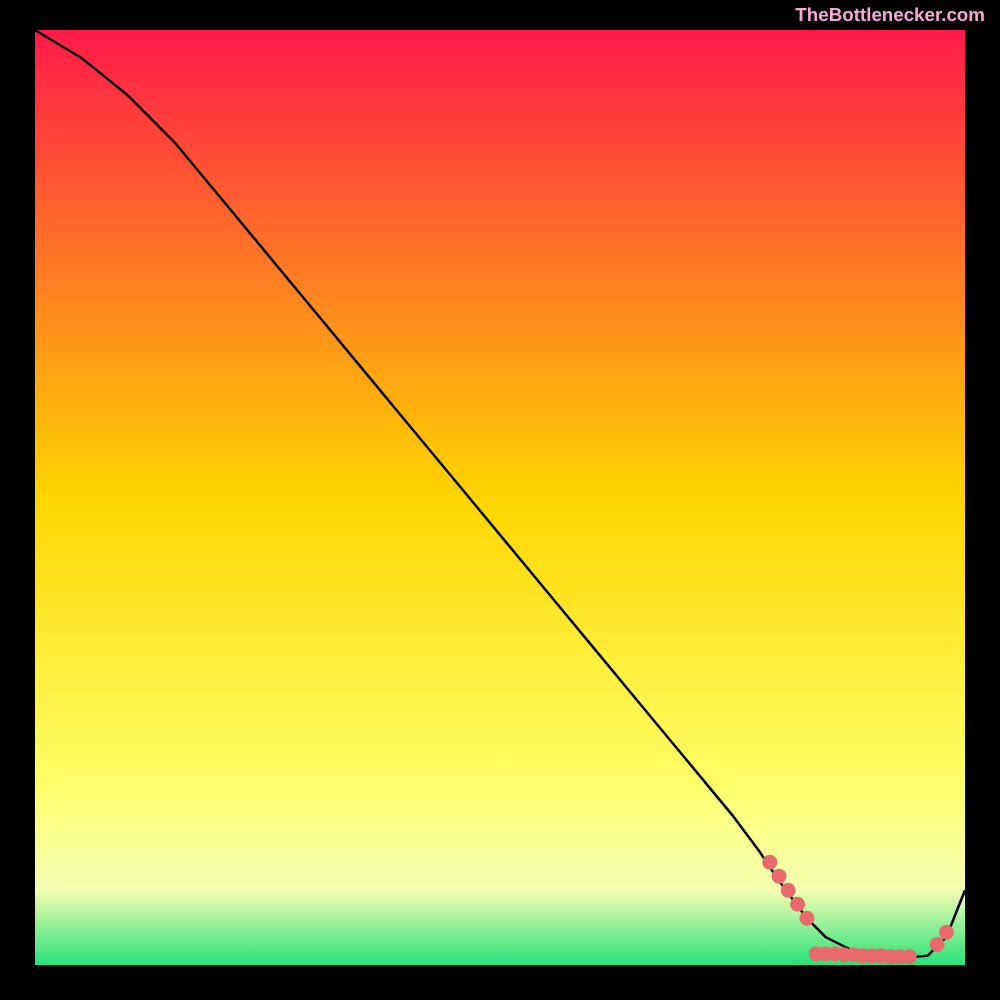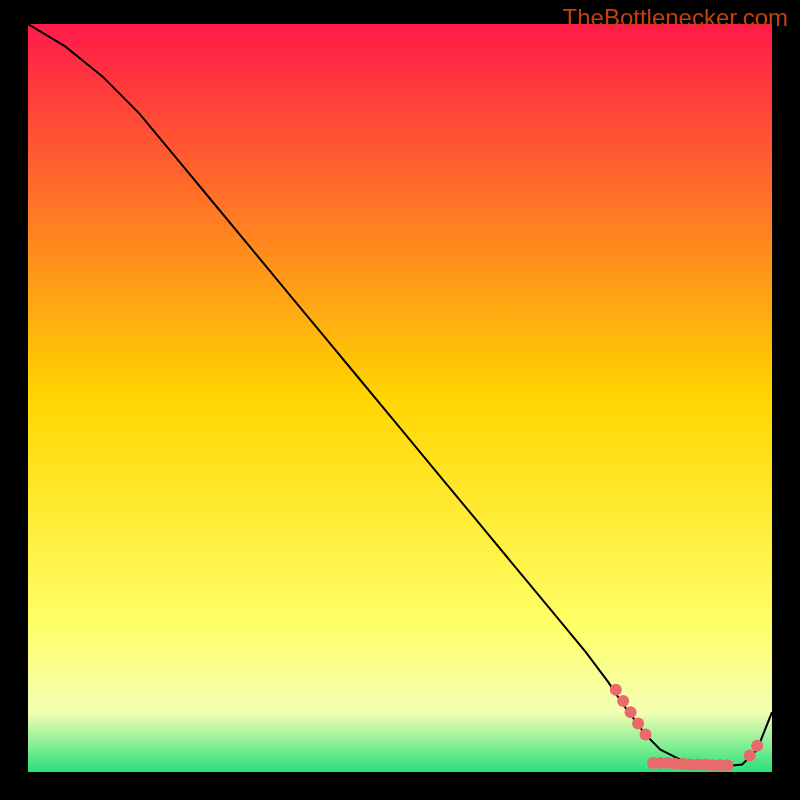--- a/index.html
+++ b/index.html
@@ -8,23 +8,23 @@
     background: #000;
     width: 800px;
     height: 800px;
     position: relative;
     font-family: Arial, sans-serif;
   }
   .attribution {
     position: absolute;
     top: 4px;
     right: 12px;
-    color: #c2410c;
-    font-size: 24px;
-    font-weight: 400;
+    color: #f9a8d4;
+    font-size: 15px;
+    font-weight: 700;
     z-index: 10;
   }
   .chart-area {
     position: absolute;
     left: 28px;
     top: 24px;
     width: 744px;
     height: 748px;
   }
   .chart-area svg {

